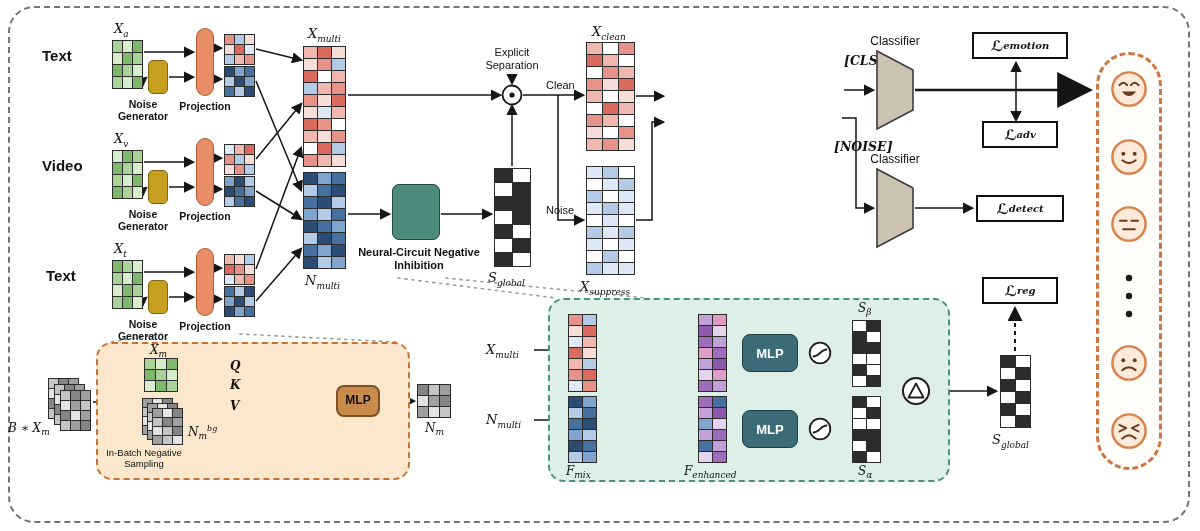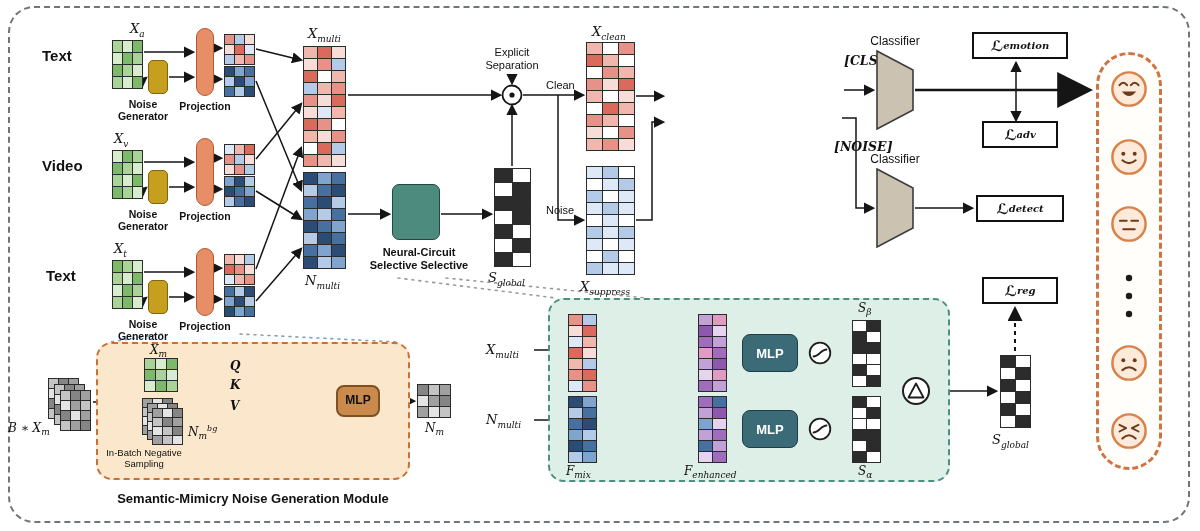--- a/index.html
+++ b/index.html
@@ -137,21 +137,21 @@
     <g>
       <circle cx="512" cy="95" r="9.5" fill="#fff" stroke="#151515" stroke-width="1.8"></circle>
       <circle cx="512" cy="95" r="2.6" fill="#151515"></circle>
     </g>
   </svg>
 
   <div class="lab bold" style="left:42px; top:47px; width:60px; font-size:15px;">Text</div>
   <div class="lab bold" style="left:42px; top:157px; width:60px; font-size:15px;">Video</div>
   <div class="lab bold" style="left:46px; top:267px; width:60px; font-size:15px;">Text</div>
 
-  <div class="mlab" style="left:130px; top:21px;"><i>X</i><sub>a</sub></div>
+  <div class="mlab" style="left:114px; top:21px;"><i>X</i><sub>a</sub></div>
   <div class="mlab" style="left:114px; top:131px;"><i>X</i><sub>v</sub></div>
   <div class="mlab" style="left:114px; top:241px;"><i>X</i><sub>t</sub></div>
 
   <div class="matrix" style="left: 112px; top: 40px; --cw: 9px; --ch: 11px; grid-template-columns: repeat(3, var(--cw, 10px));">
       <div class="cell" style="background: rgb(170, 211, 152);"></div>
       <div class="cell" style="background: rgb(216, 236, 206);"></div>
       <div class="cell" style="background: rgb(126, 184, 107);"></div>
       <div class="cell" style="background: rgb(216, 236, 206);"></div>
       <div class="cell" style="background: rgb(126, 184, 107);"></div>
       <div class="cell" style="background: rgb(170, 211, 152);"></div>
@@ -329,21 +329,21 @@
       <div class="cell" style="background: rgb(69, 112, 159);"></div>
       <div class="cell" style="background: rgb(127, 164, 205);"></div>
       <div class="cell" style="background: rgb(43, 77, 117);"></div>
       <div class="cell" style="background: rgb(43, 77, 117);"></div>
       <div class="cell" style="background: rgb(179, 203, 230);"></div>
       <div class="cell" style="background: rgb(127, 164, 205);"></div>
     </div>
   <div class="mlab" style="left:305px; top:273px;"><i>N</i><sub>multi</sub></div>
 
   <div class="nsibox" style="left:392px; top:184px; width:48px; height:56px;"></div>
-  <div class="lab bold c" style="left:358px; top:246px; width:122px; font-size:11px;">Neural-Circuit Selective Selective</div>
+  <div class="lab bold c" style="left:358px; top:246px; width:122px; font-size:11px;">Neural-Circuit Negative Inhibition</div>
   <div class="matrix" style="left: 494px; top: 168px; --cw: 17px; --ch: 13px; grid-template-columns: repeat(2, var(--cw, 10px));">
       <div class="cell" style="background: rgb(44, 44, 44);"></div>
       <div class="cell" style="background: rgb(255, 255, 255);"></div>
       <div class="cell" style="background: rgb(255, 255, 255);"></div>
       <div class="cell" style="background: rgb(44, 44, 44);"></div>
       <div class="cell" style="background: rgb(44, 44, 44);"></div>
       <div class="cell" style="background: rgb(44, 44, 44);"></div>
       <div class="cell" style="background: rgb(255, 255, 255);"></div>
       <div class="cell" style="background: rgb(44, 44, 44);"></div>
       <div class="cell" style="background: rgb(44, 44, 44);"></div>
@@ -481,21 +481,20 @@
         <path d="M13 27.5 Q20 21.5 27 27.5" fill="none" stroke="#6b3c1c" stroke-width="2.2" stroke-linecap="round"></path>
       </svg></div>
   <div class="abs" style="left:1110px; top:412px;"><svg width="38" height="38" viewBox="0 0 40 40">
         <circle cx="20" cy="20" r="17.5" fill="#fdeadb" stroke="#d8824a" stroke-width="2.6"></circle>
         <path d="M10 13.5 L17 17 L10 20.5" fill="none" stroke="#6b3c1c" stroke-width="2" stroke-linecap="round" stroke-linejoin="round"></path>
         <path d="M30 13.5 L23 17 L30 20.5" fill="none" stroke="#6b3c1c" stroke-width="2" stroke-linecap="round" stroke-linejoin="round"></path>
         <path d="M13 28 Q20 21 27 28" fill="none" stroke="#6b3c1c" stroke-width="2.2" stroke-linecap="round"></path>
       </svg></div>
 
   <div class="module-left" style="left:96px; top:342px; width:314px; height:138px;"></div>
-  <div class="title" style="left:70px; top:491px; width:366px;">Semantic-Mimicry Noise Generation Module</div>
 
   <div class="mlab" style="left:8px; top:421px; font-size:12px;"><i>B ∗ </i><i>X</i><sub>m</sub></div>
   <div class="matrix" style="left: 48px; top: 378px; --cw: 9px; --ch: 9px; grid-template-columns: repeat(3, var(--cw, 10px));">
       <div class="cell" style="background: rgb(196, 196, 196);"></div>
       <div class="cell" style="background: rgb(133, 133, 133);"></div>
       <div class="cell" style="background: rgb(160, 160, 160);"></div>
       <div class="cell" style="background: rgb(228, 228, 228);"></div>
       <div class="cell" style="background: rgb(160, 160, 160);"></div>
       <div class="cell" style="background: rgb(196, 196, 196);"></div>
       <div class="cell" style="background: rgb(133, 133, 133);"></div>

